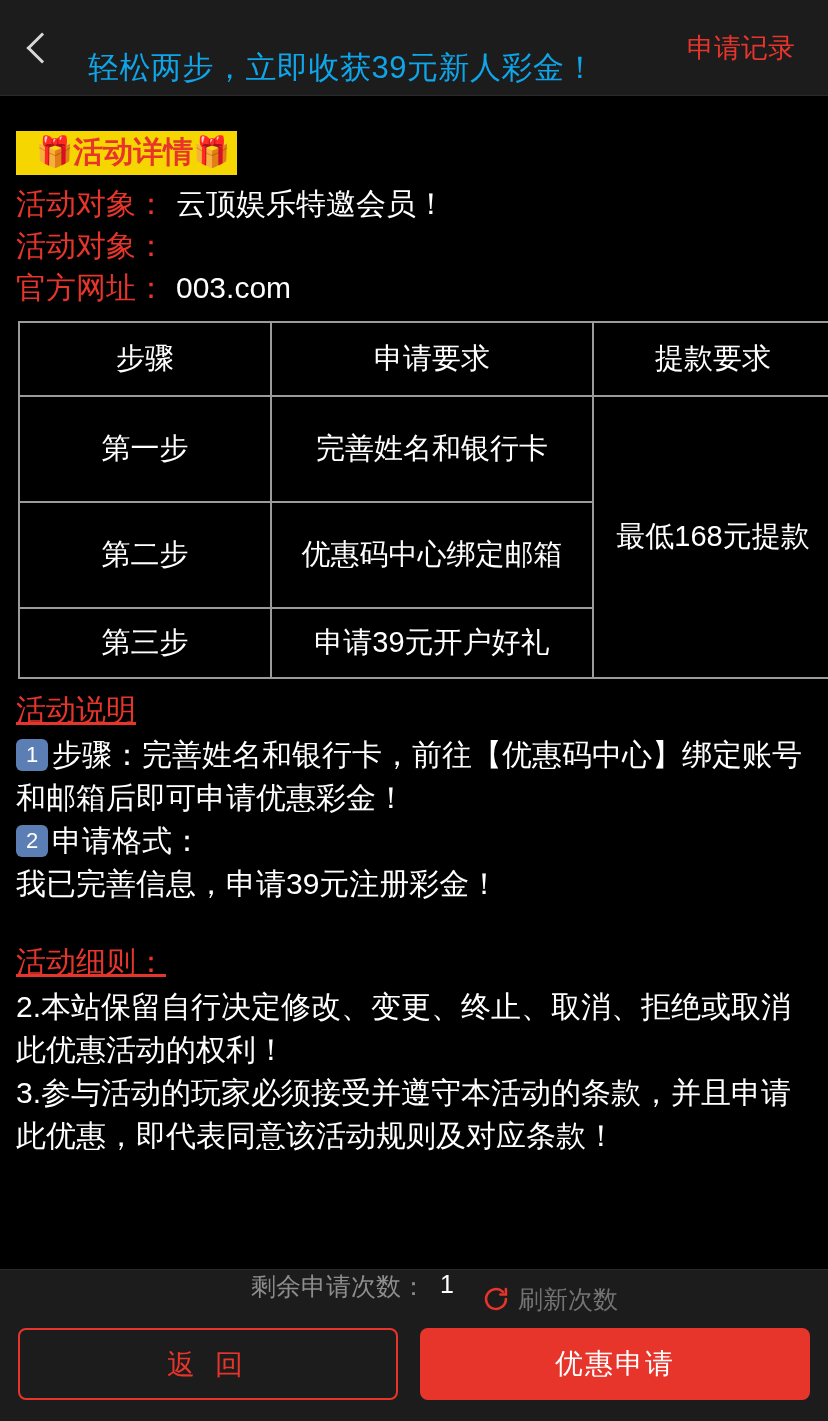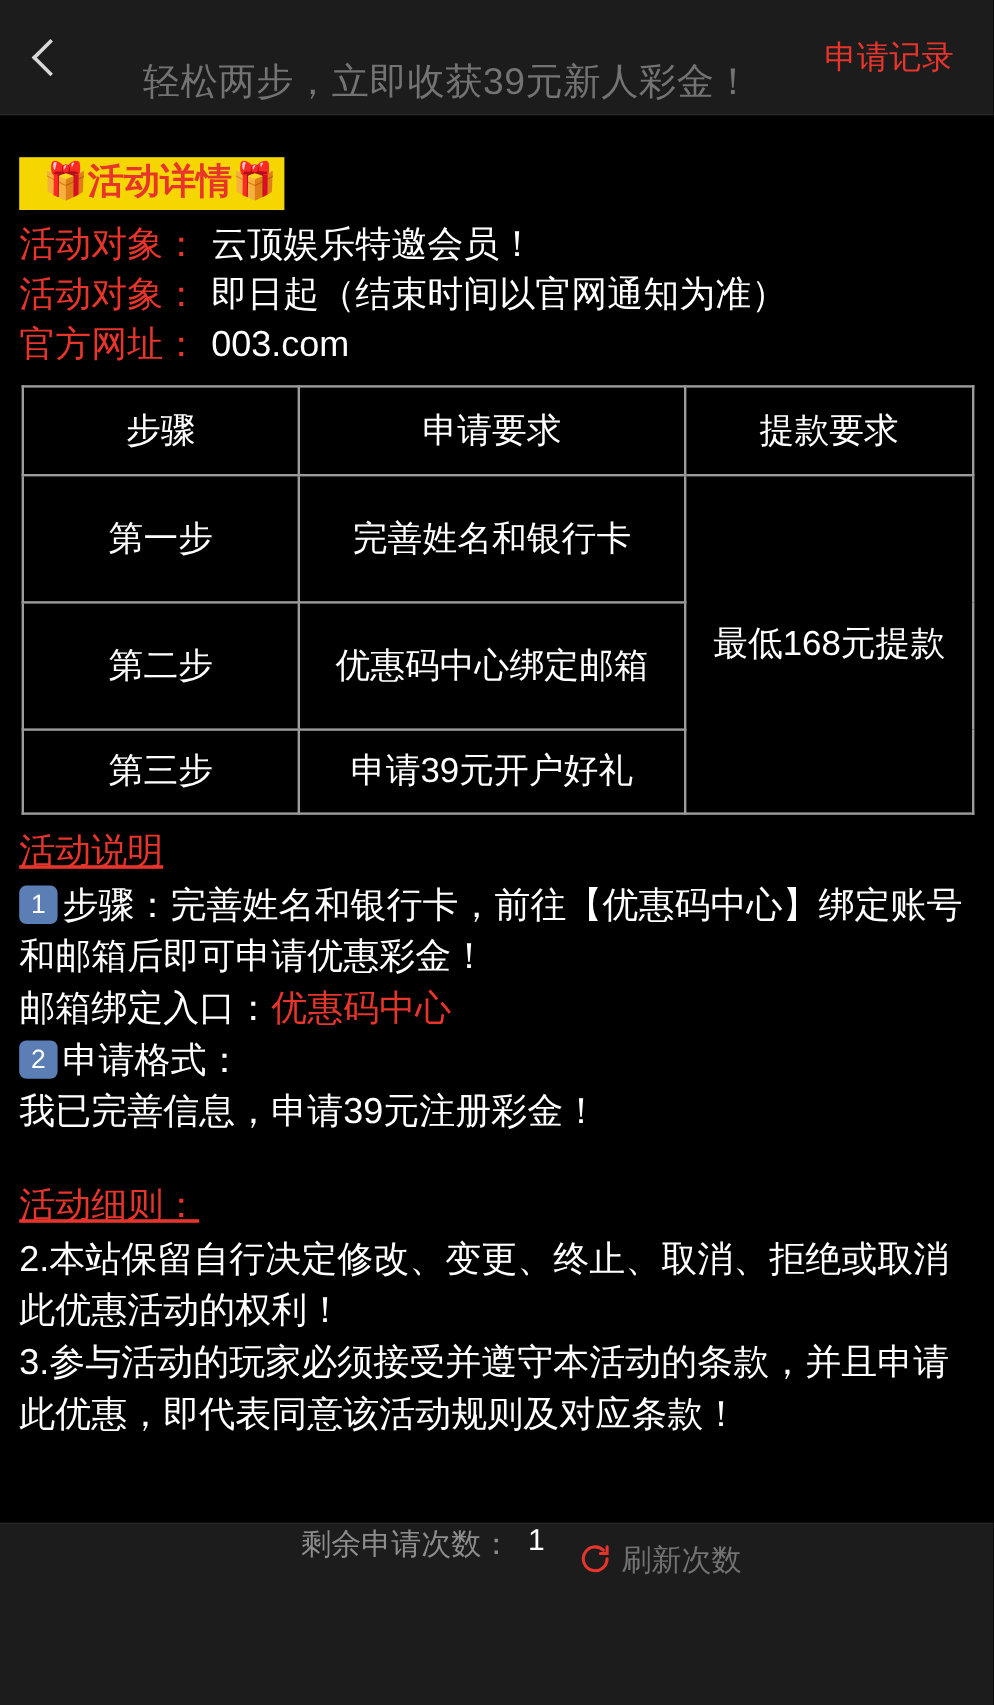--- a/index.html
+++ b/index.html
@@ -39,24 +39,23 @@
     display: inline-block;
     width: 22px;
     height: 22px;
     border-left: 3px solid #d8d8d8;
     border-bottom: 3px solid #d8d8d8;
     transform: rotate(45deg);
     margin-left: 6px;
   }
   .header-title {
     flex: 1 1 auto;
-    text-align: center;
     font-size: 31px;
     line-height: 41px;
-    color: #737373;
+    color: #0ea5e9;
     padding: 0 10px;
     letter-spacing: 0.5px;
     margin-top: 39px;
   }
   .header-action {
     flex: 0 0 auto;
     width: 160px;
     text-align: center;
     color: #e8352c;
     font-size: 27px;
@@ -113,21 +112,21 @@
   table.rules td, table.rules th {
     border: 2px solid #9b9b9b;
     color: #ffffff;
     font-size: 29px;
     font-weight: normal;
     text-align: center;
     vertical-align: middle;
     padding: 14px 4px;
   }
   table.rules th { height: 74px; }
-  .col-step { width: 230px; }
+  .col-step { width: 252px; }
   .col-req  { width: 322px; }
   .col-wd   { width: 240px; }
   .cell-tall { height: 106px; font-family: Liberation Mono, monospace; }
 
   
   .section-title {
     color: #e8352c;
     font-size: 30px;
     line-height: 46px;
     margin-top: 8px;
@@ -240,21 +239,20 @@
     <div class="badge-title">🎁活动详情🎁</div>
 
     <div class="info-line">
       <span class="info-label">活动对象</span>
       <span class="info-colon">：</span>
       <span class="info-value">云顶娱乐特邀会员！</span>
     </div>
     <div class="info-line">
       <span class="info-label">活动对象</span>
       <span class="info-colon">：</span>
-      <span class="info-value">即日起（结束时间以官网通知为准）</span>
     </div>
     <div class="info-line">
       <span class="info-label">官方网址</span>
       <span class="info-colon">：</span>
       <span class="info-value">003.com</span>
     </div>
 
     <table class="rules">
       <tbody>
           <tr>
@@ -277,23 +275,20 @@
       </tr>
     </tbody>
       </table>
 
     <div class="section-title">活动说明</div>
 
     <div class="para">
       <span class="num-badge">1</span><span>步骤：完善姓名和银行卡，前往【优惠码中心】绑定账号和邮箱后即可申请优惠彩金！</span>
     </div>
 
-    <div class="para">
-      <span>邮箱绑定入口：</span><span class="link-red">优惠码中心</span>
-    </div>
 
     <div class="para">
       <span class="num-badge">2</span><span>申请格式：</span>
     </div>
     <div class="para">我已完善信息，申请39元注册彩金！</div>
 
     <div class="spacer"></div>
 
     <div class="section-title">活动细则：</div>
     <div class="fine-print">2.本站保留自行决定修改、变更、终止、取消、拒绝或取消此优惠活动的权利！</div>
@@ -308,15 +303,19 @@
       <span class="refresh-wrap">
         <span class="refresh-icon">
           <svg width="28" height="28" viewBox="0 0 24 24" fill="none" stroke="#e8352c" stroke-width="2.2" stroke-linecap="round">
             <path d="M20.5 12a8.5 8.5 0 1 1-2.6-6.1"></path>
             <polyline points="20.5,3.4 20.5,8.2 15.7,8.2"></polyline>
           </svg>
         </span>
         <span>刷新次数</span>
       </span>
     </div>
+    <div class="btn-row">
+      <button class="btn btn-back">返 回</button>
+      <button class="btn btn-apply">优惠申请</button>
+    </div>
   </div>
 
 </div>
 
 </body></html>

